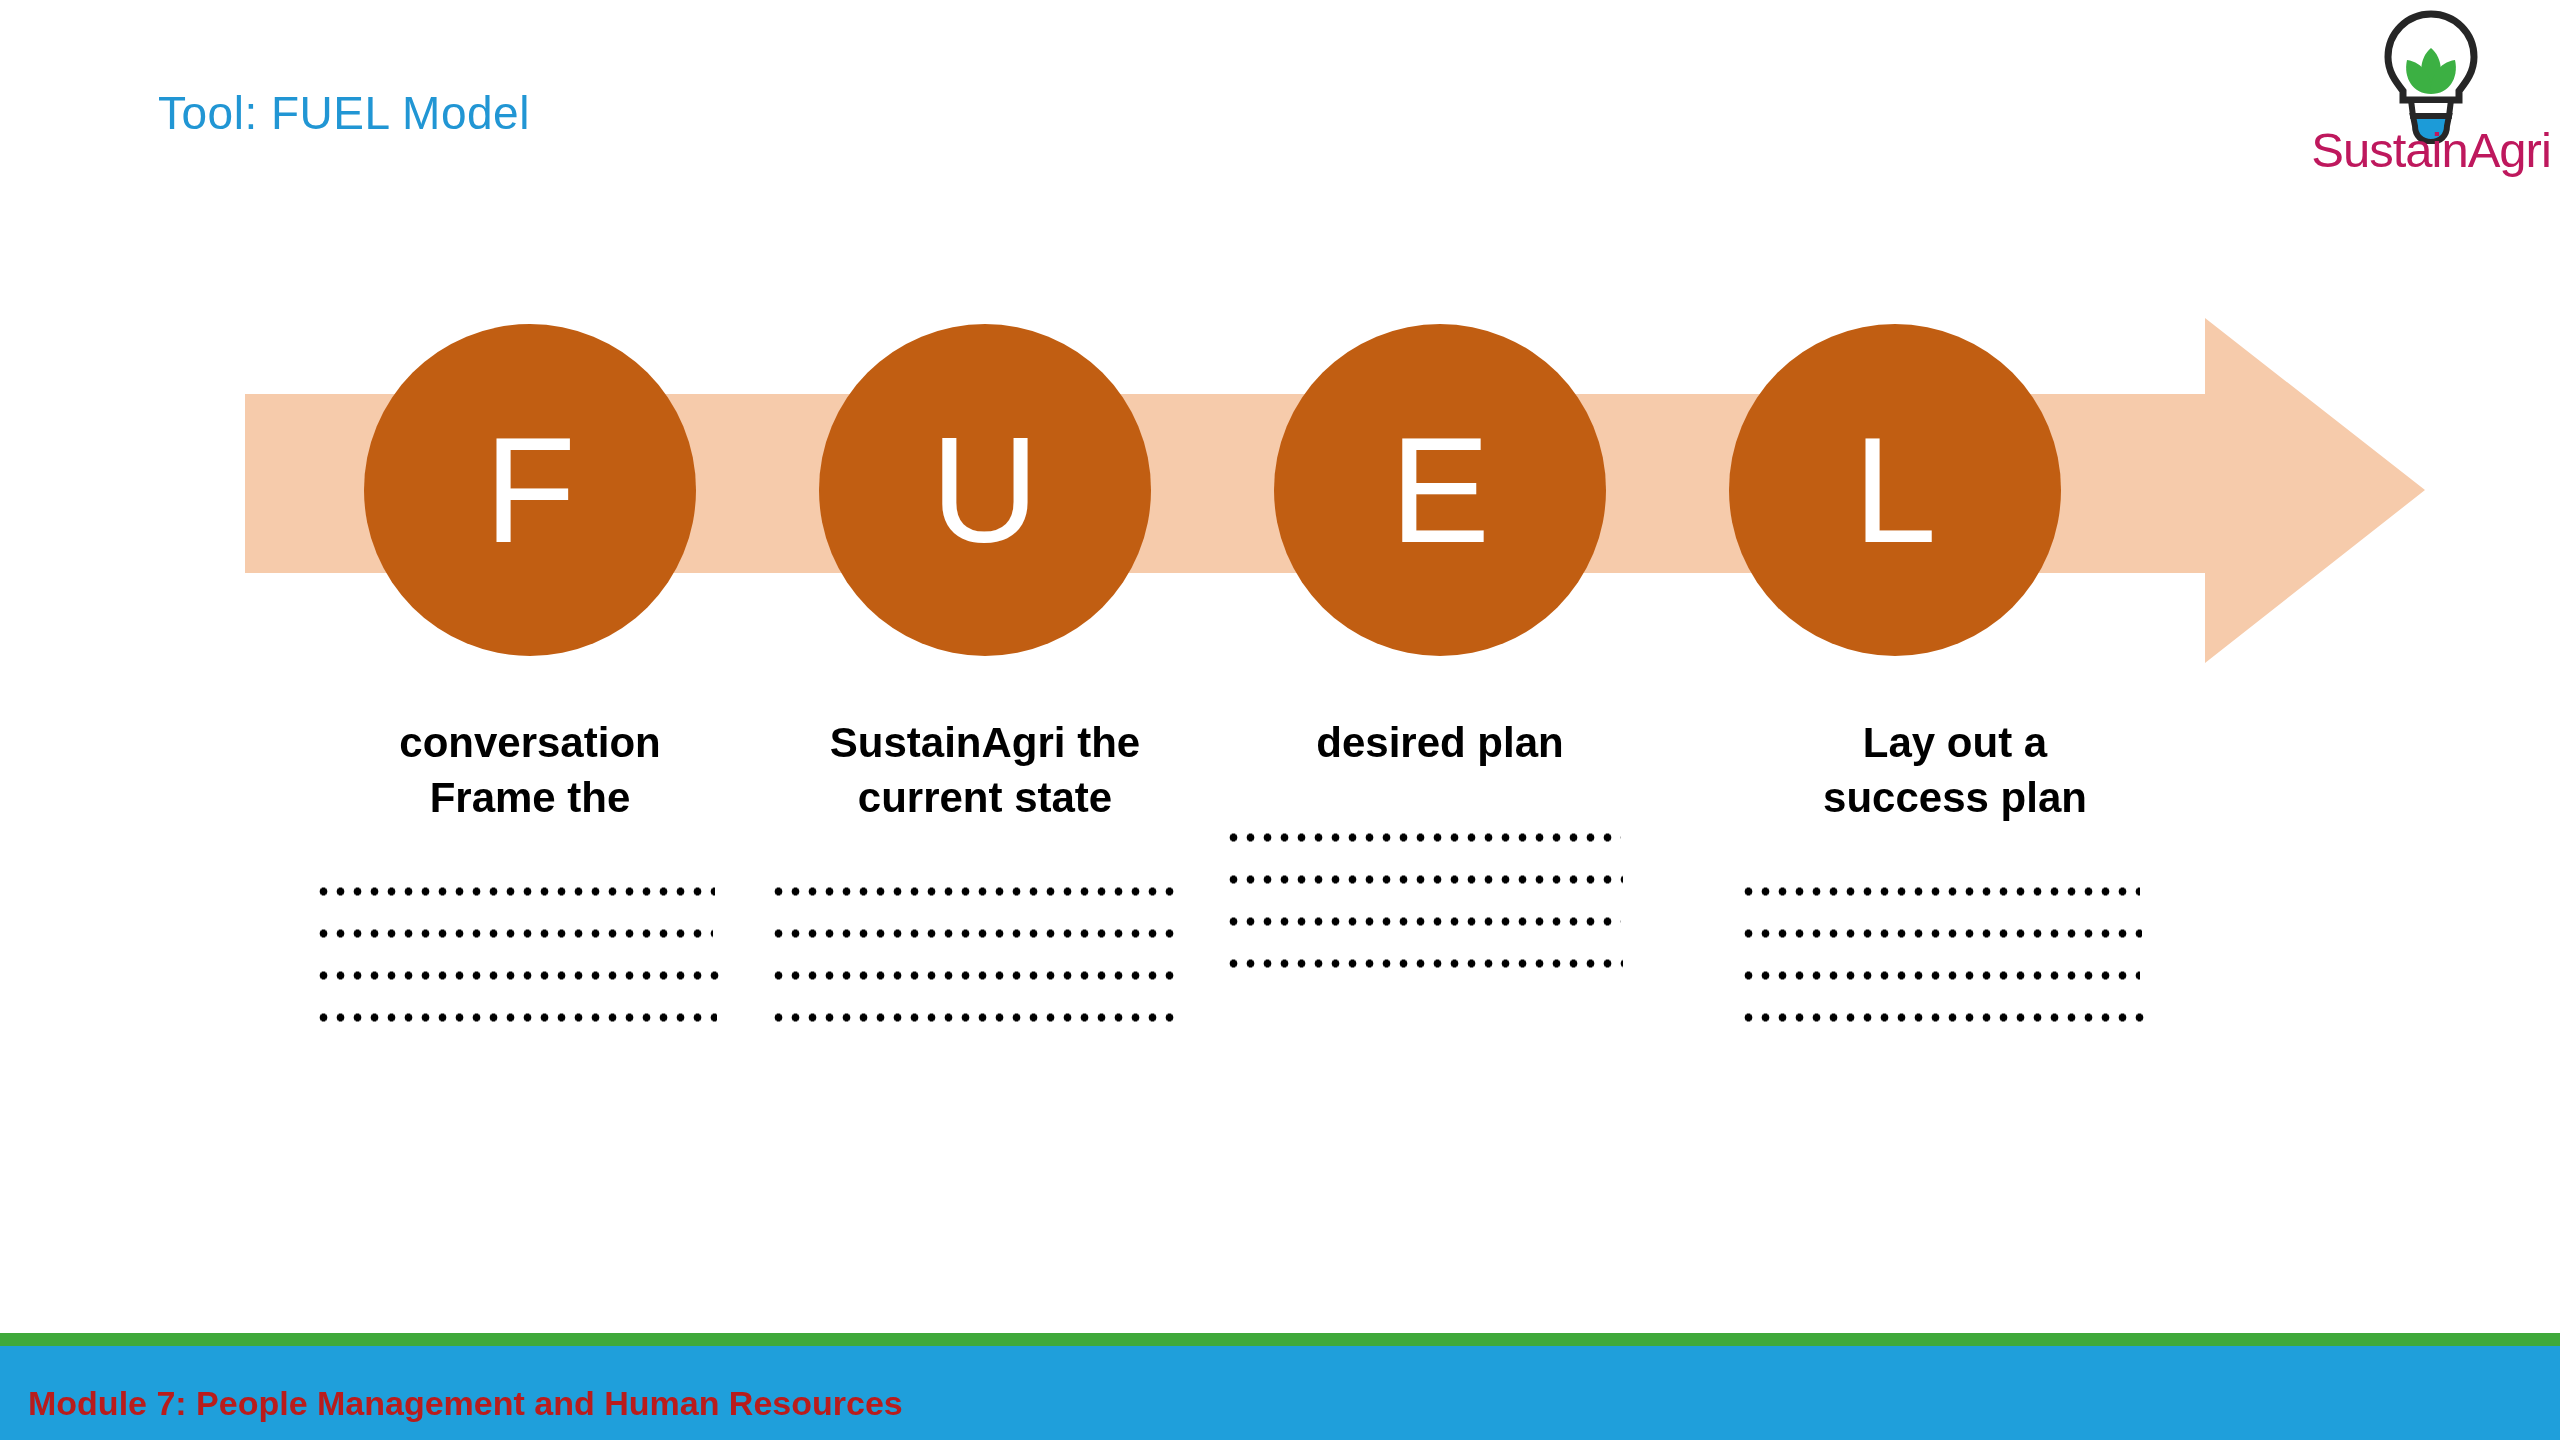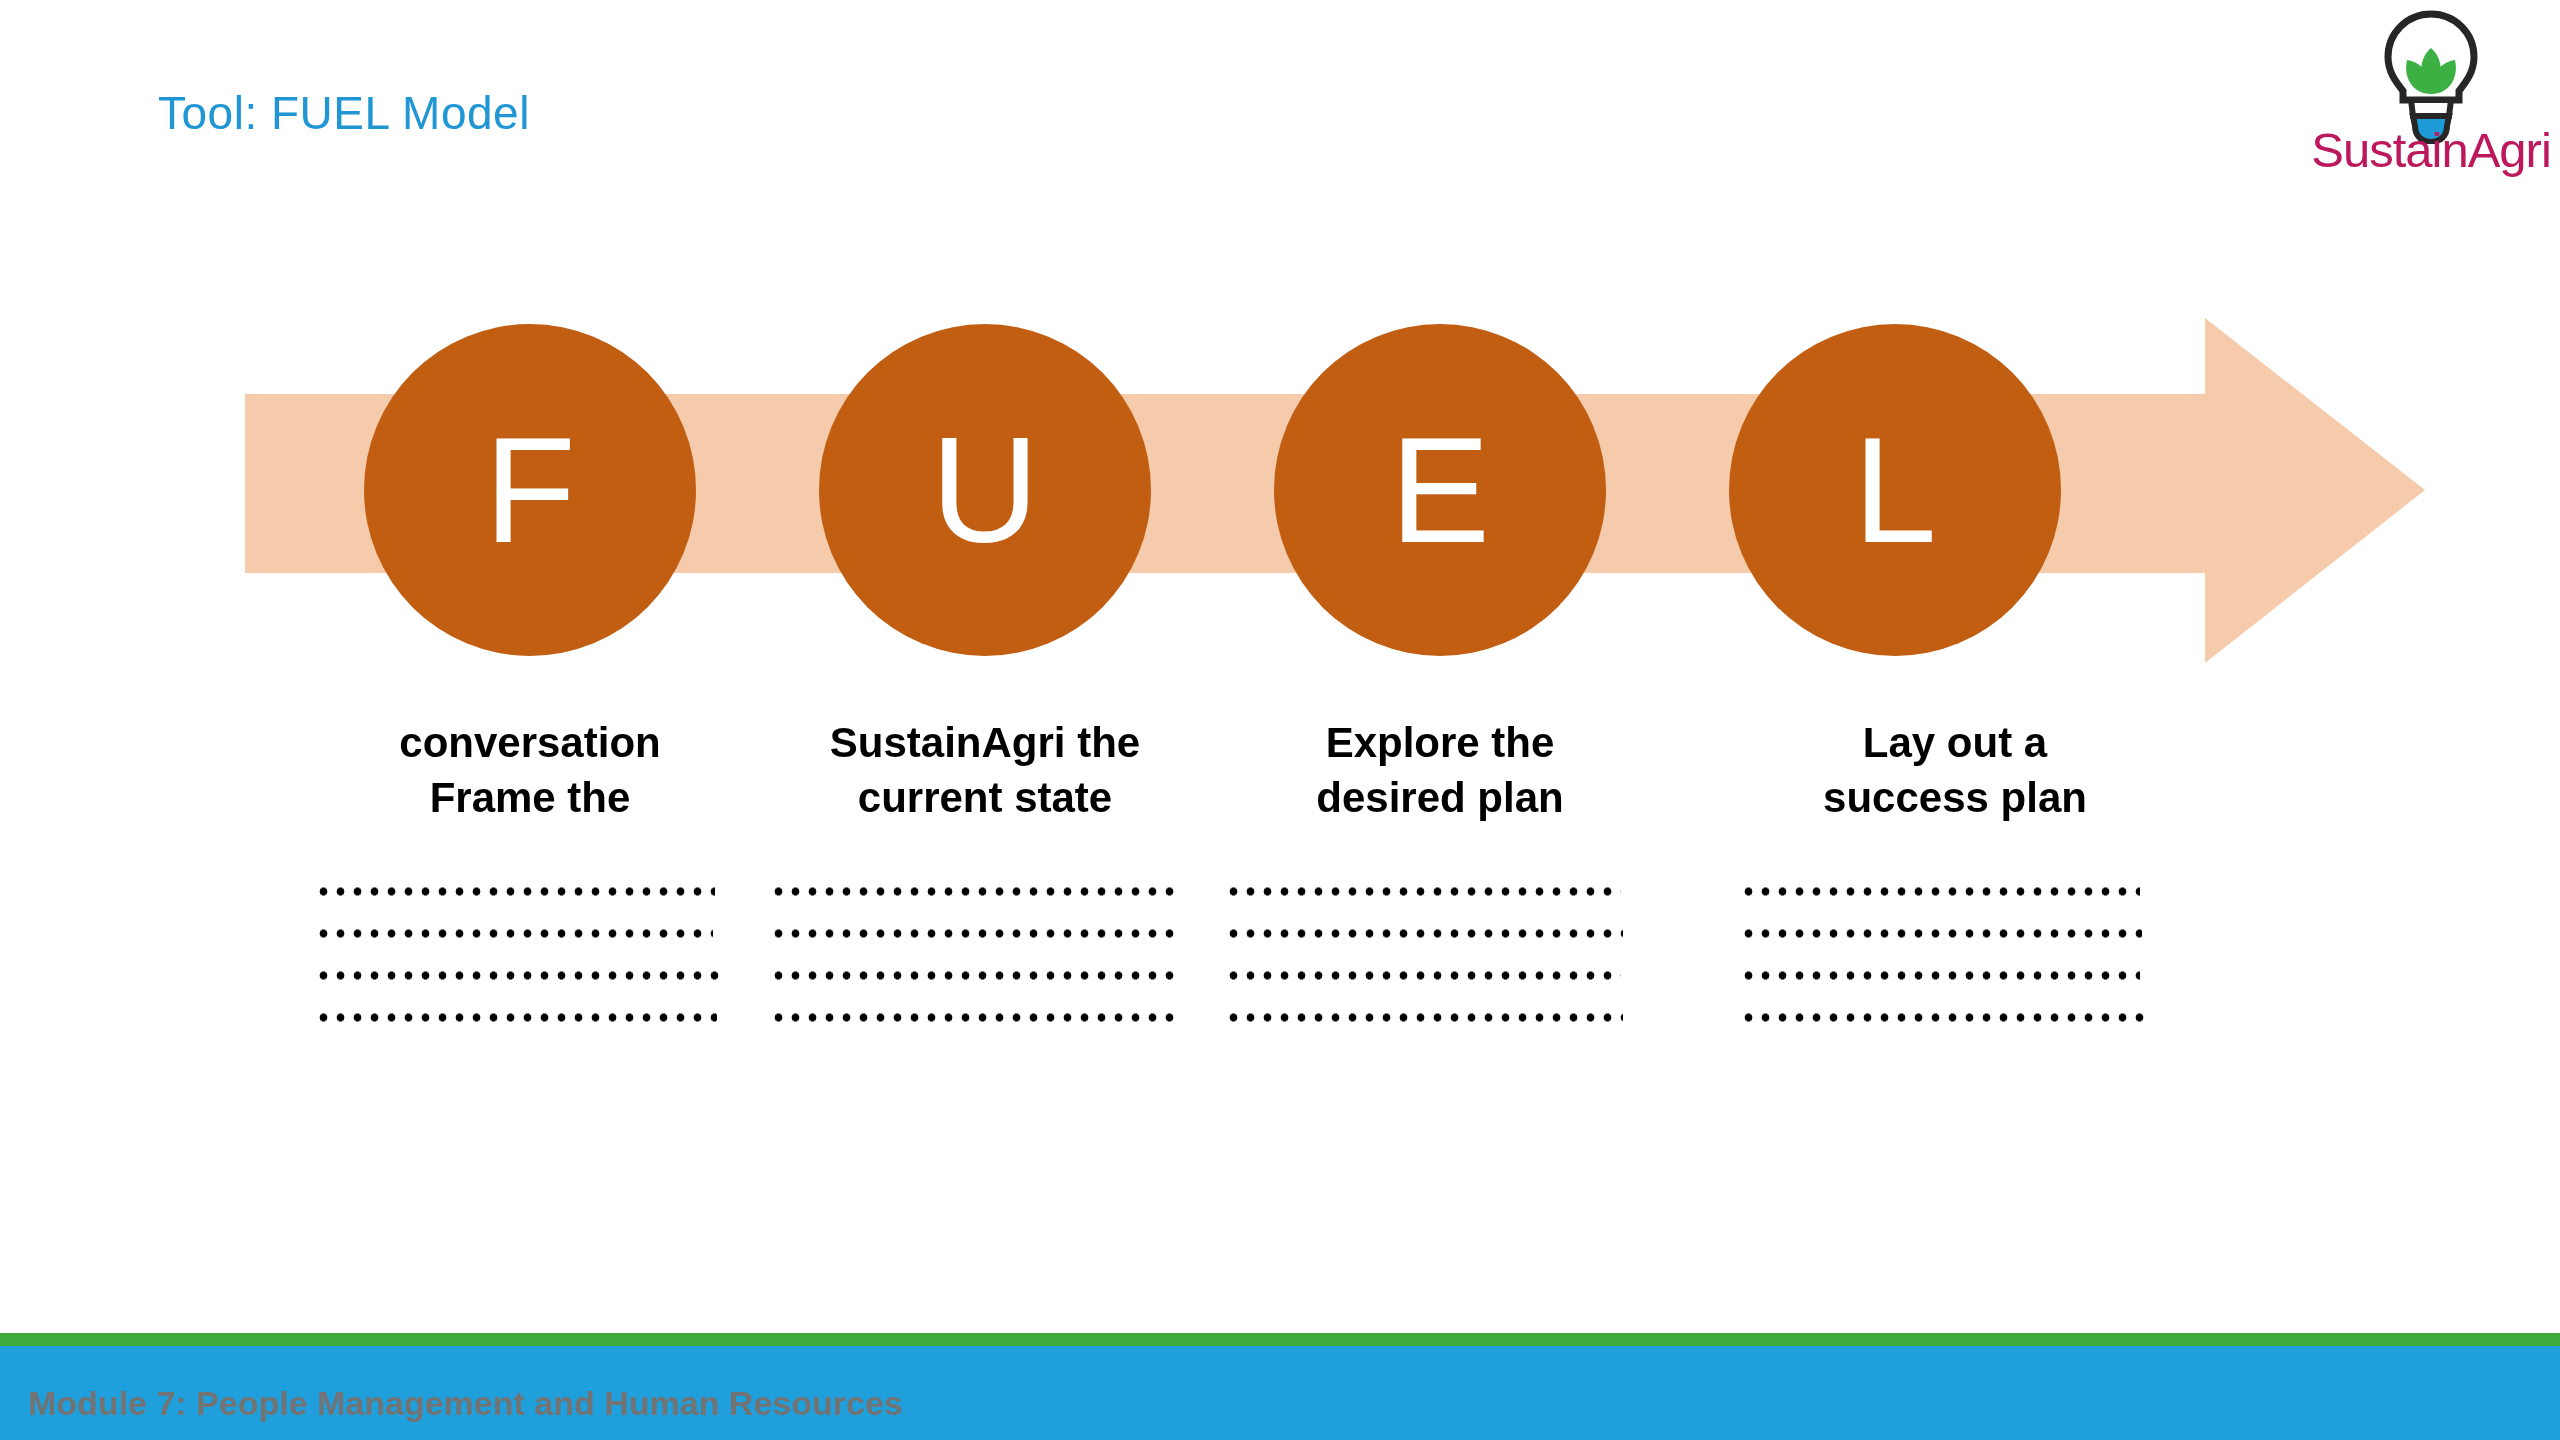--- a/index.html
+++ b/index.html
@@ -133,21 +133,21 @@
     width: 2560px;
     height: 94px;
     background: #1f9fdb;
   }
   #footer-text {
     position: absolute;
     left: 28px;
     top: 1384px;
     font-size: 34px;
     font-weight: bold;
-    color: #737373;
+    color: #b91c1c;
     white-space: nowrap;
   }
 </style>
 </head>
 <body>
 
 <div id="slide">
 
   <div id="slide-title">Tool: FUEL Model</div>
 
@@ -205,21 +205,20 @@
     <div class="dotted-block">
       <div class="dotted-line" style="width:412px;"></div>
       <div class="dotted-line" style="width:410px;"></div>
       <div class="dotted-line" style="width:412px;"></div>
       <div class="dotted-line" style="width:408px;"></div>
     </div>
   </div>
 
   <div class="stage-column" style="left:1225px;">
     <div class="stage-label">
-      <div>Explore the</div>
       <div>desired plan</div>
     </div>
     <div class="dotted-block">
       <div class="dotted-line" style="width:396px;"></div>
       <div class="dotted-line" style="width:398px;"></div>
       <div class="dotted-line" style="width:396px;"></div>
       <div class="dotted-line" style="width:398px;"></div>
     </div>
   </div>
 

